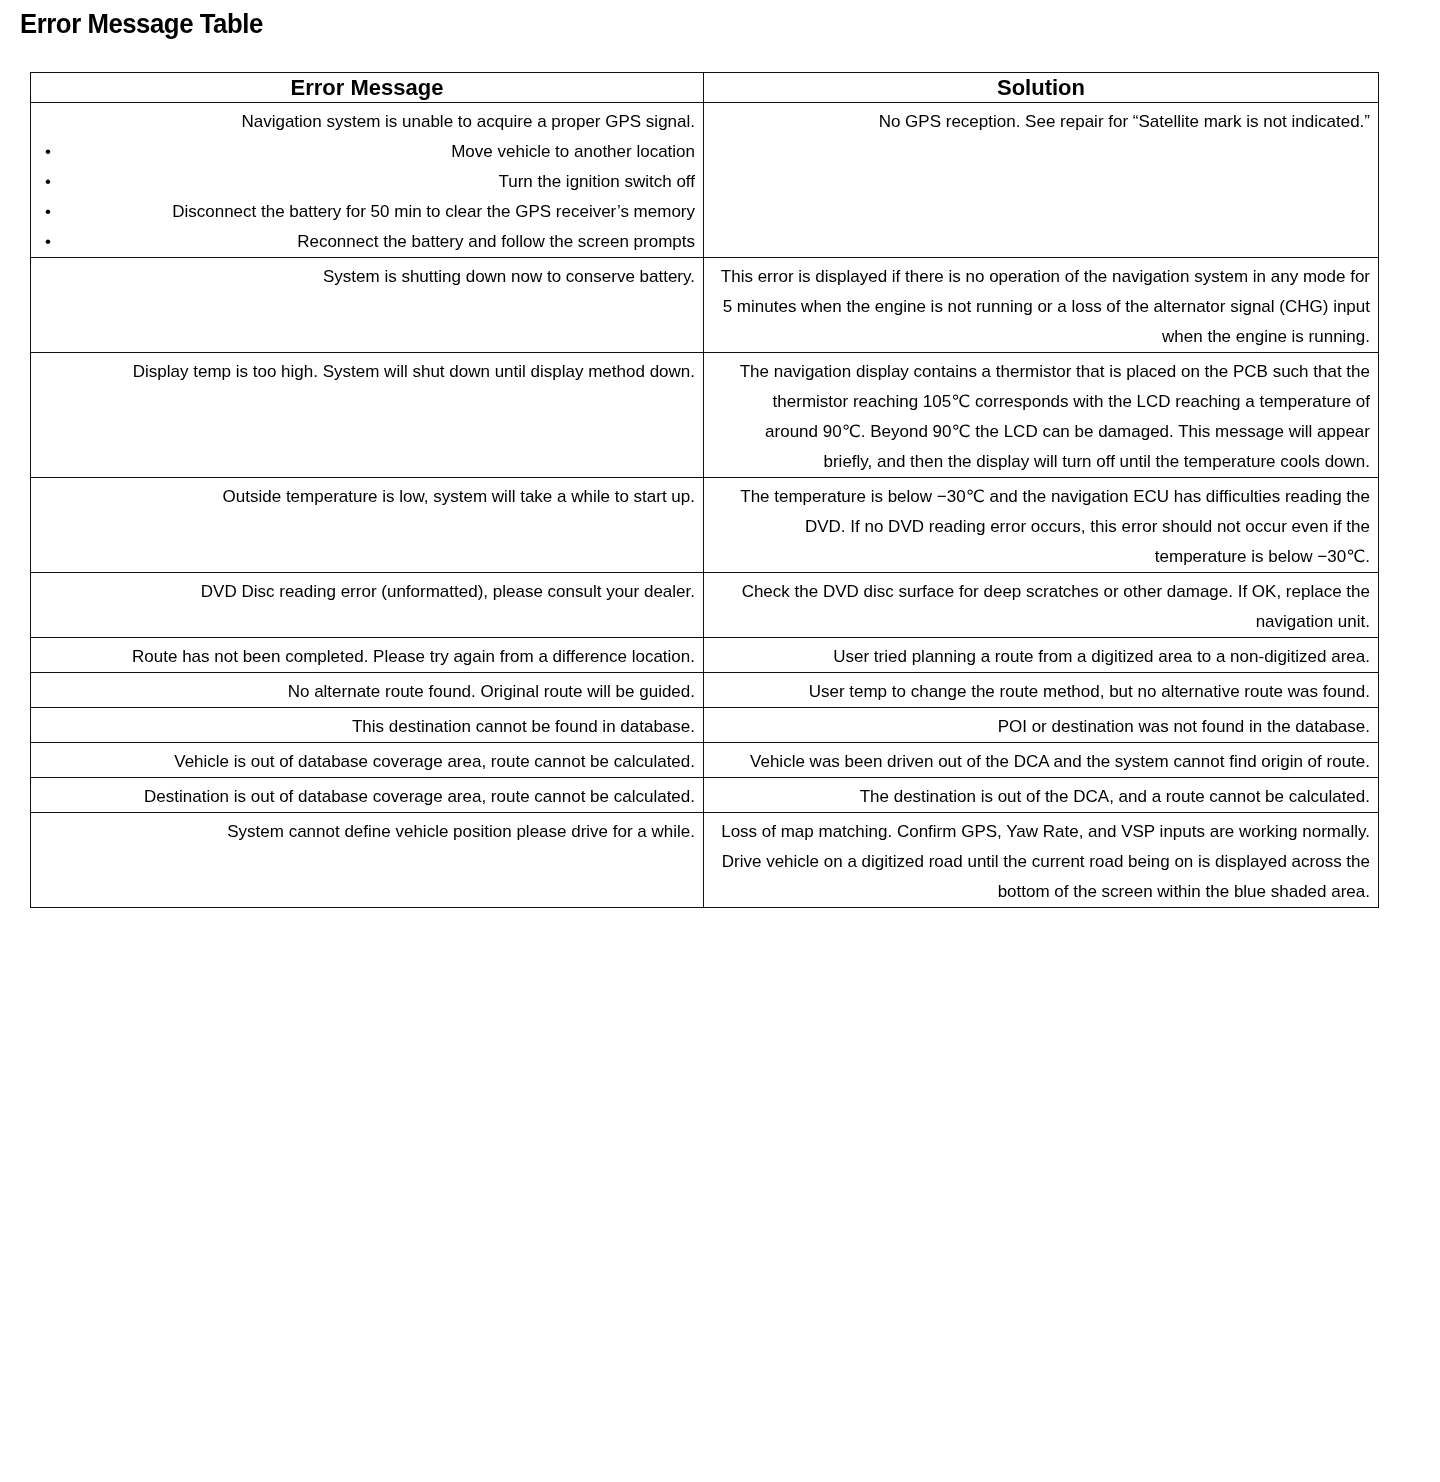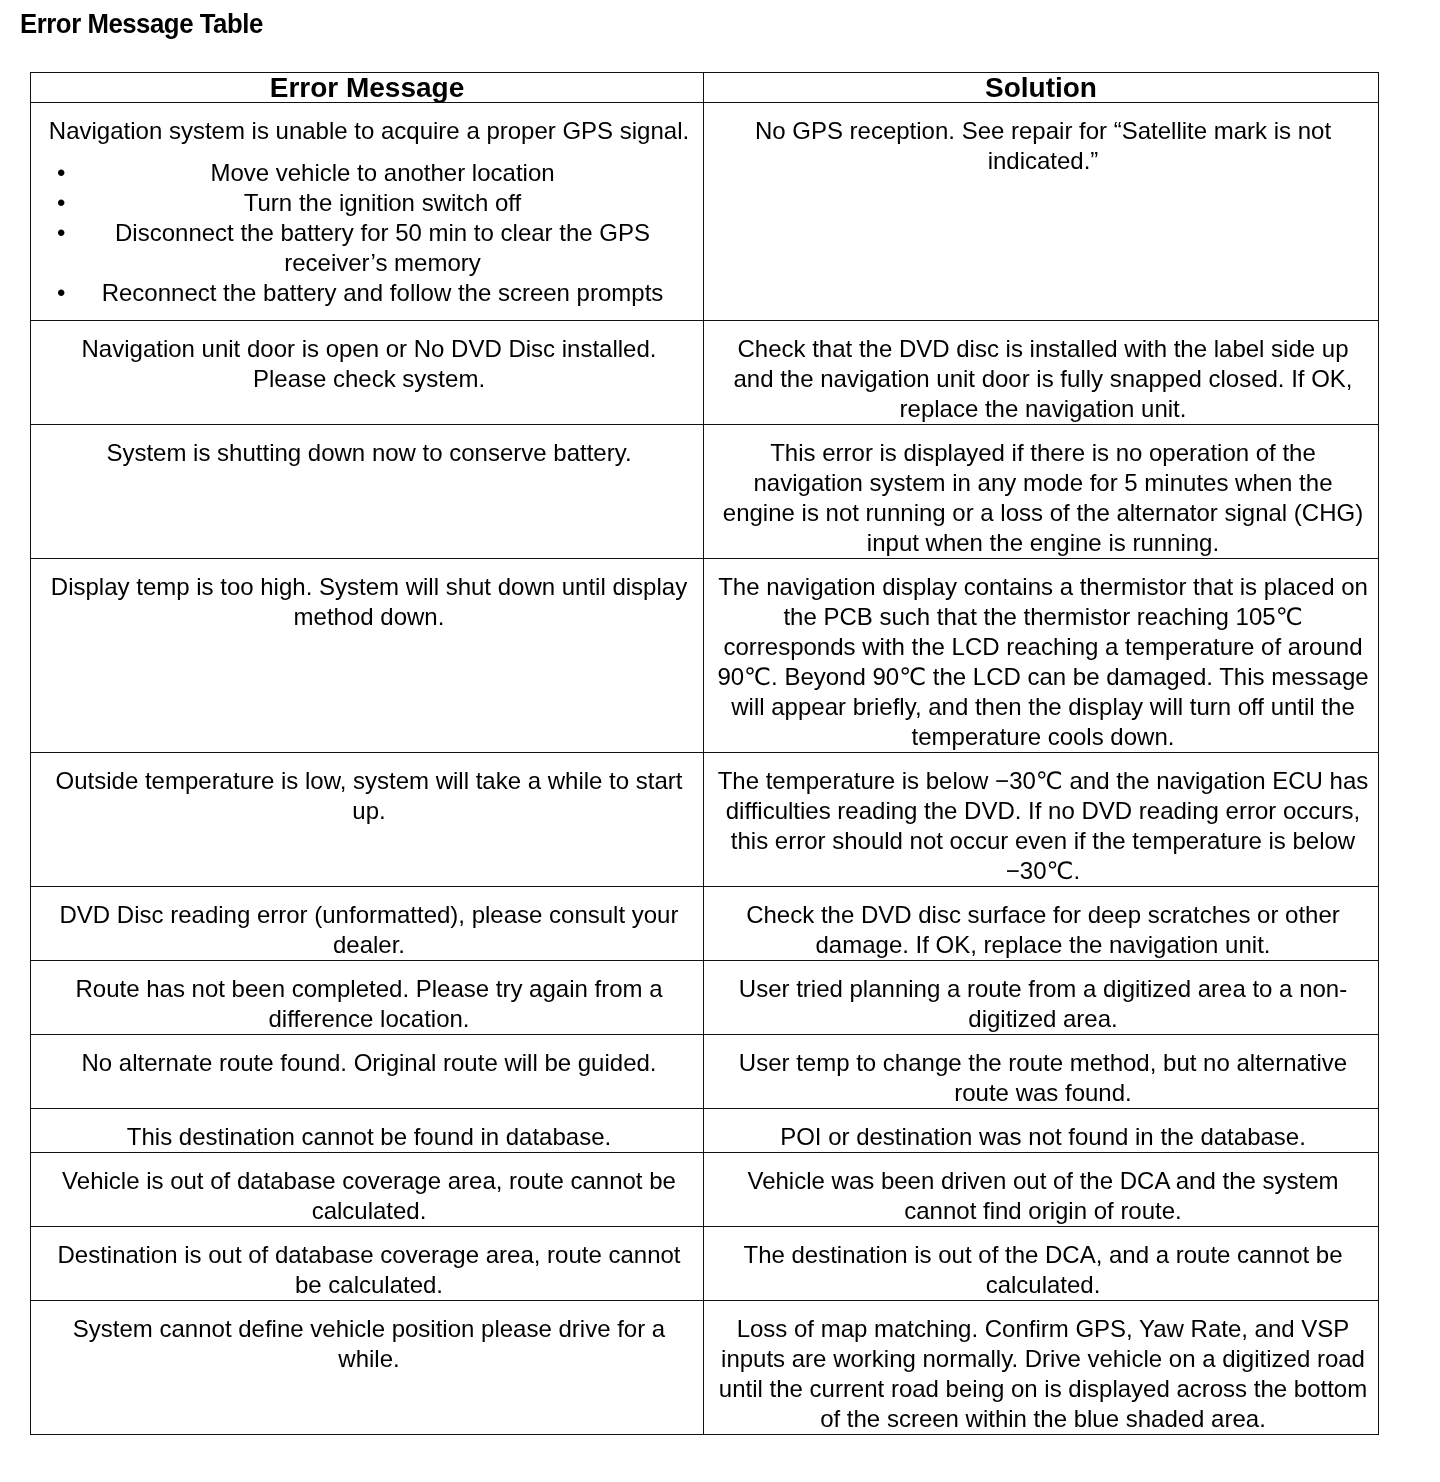--- a/index.html
+++ b/index.html
@@ -13,31 +13,31 @@
     transform: scaleX(0.92); transform-origin: left top;
   }
   table.err {
     position: absolute; left: 30px; top: 72px;
     width: 1348px; border-collapse: collapse;
     table-layout: fixed;
   }
   table.err th, table.err td {
     border: 1.5px solid #111;
     vertical-align: top;
-    font-size: 24px; line-height: 30px;
-    padding: 13px 8px 0 12px;
-    text-align: center;
+    font-size: 17px; line-height: 30px;
+    padding: 4px 8px 0 12px;
+    text-align: right;
   }
   table.err th {
     font-weight: bold; text-align: center; padding: 0;
-    font-size: 28px; line-height: 29px;
+    font-size: 22px; line-height: 29px;
   }
   col.c1 { width: 673px; }
   col.c2 { width: 675px; }
-  .bullets { list-style: none; margin: 12px; padding: 0; }
+  .bullets { list-style: none; margin: 0; padding: 0; }
   .bullets li { position: relative; padding-left: 27px; }
   .bullets li::before {
     content: "\2022"; position: absolute; left: 2px; top: 0;
   }
 </style>
 </head>
 <body>
 
 <div class="title">Error Message Table</div>
 
@@ -57,24 +57,20 @@
       <td>
         <div>Navigation system is unable to acquire a proper GPS signal.</div>
         <ul class="bullets">
           <li>Move vehicle to another location</li>
           <li>Turn the ignition switch off</li>
           <li>Disconnect the battery for 50 min to clear the GPS receiver’s memory</li>
           <li>Reconnect the battery and follow the screen prompts</li>
         </ul>
       </td>
       <td>No GPS reception. See repair for “Satellite mark is not indicated.”</td>
-    </tr>
-    <tr>
-      <td>Navigation unit door is open or No DVD Disc installed. Please check system.</td>
-      <td>Check that the DVD disc is installed with the label side up and the navigation unit door is fully snapped closed. If OK, replace the navigation unit.</td>
     </tr>
     <tr>
       <td>System is shutting down now to conserve battery.</td>
       <td>This error is displayed if there is no operation of the navigation system in any mode for 5 minutes when the engine is not running or a loss of the alternator signal (CHG) input when the engine is running.</td>
     </tr>
     <tr>
       <td>Display temp is too high. System will shut down until display method down.</td>
       <td>The navigation display contains a thermistor that is placed on the PCB such that the thermistor reaching 105℃ corresponds with the LCD reaching a temperature of around 90℃. Beyond 90℃ the LCD can be damaged. This message will appear briefly, and then the display will turn off until the temperature cools down.</td>
     </tr>
     <tr>

